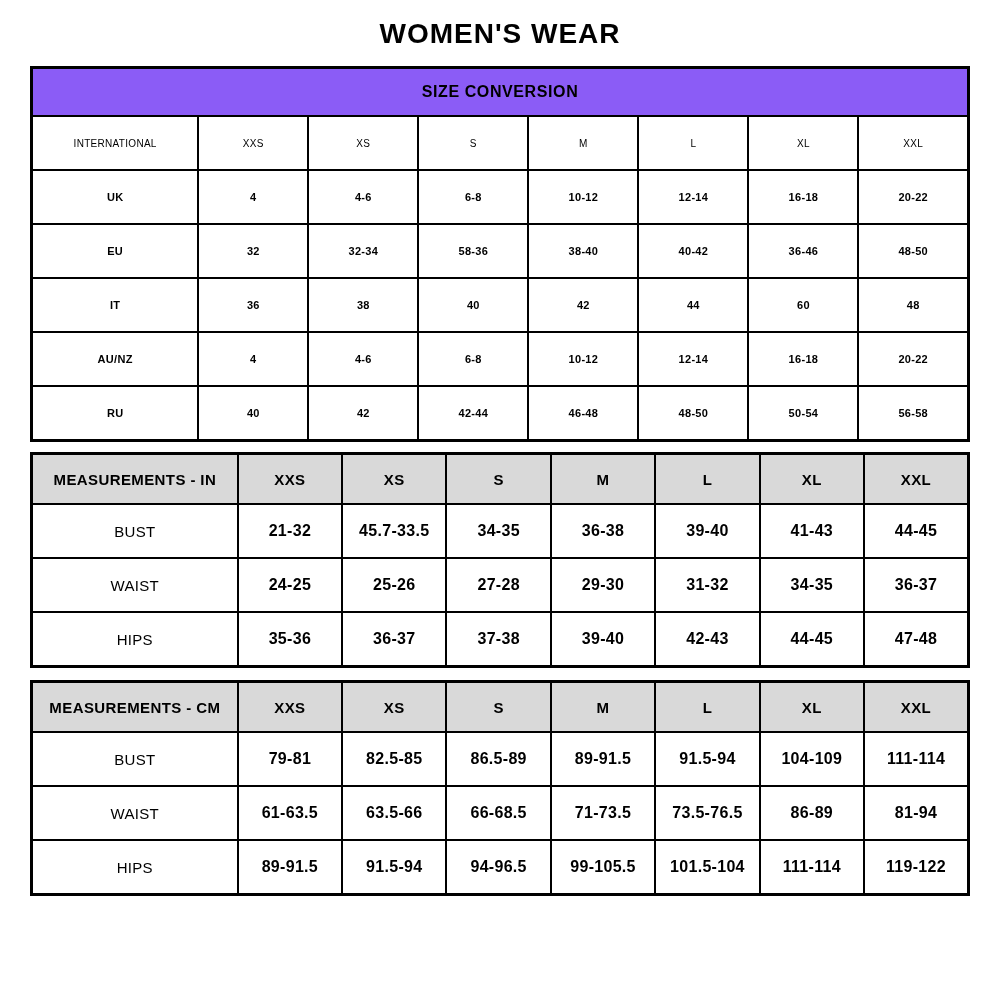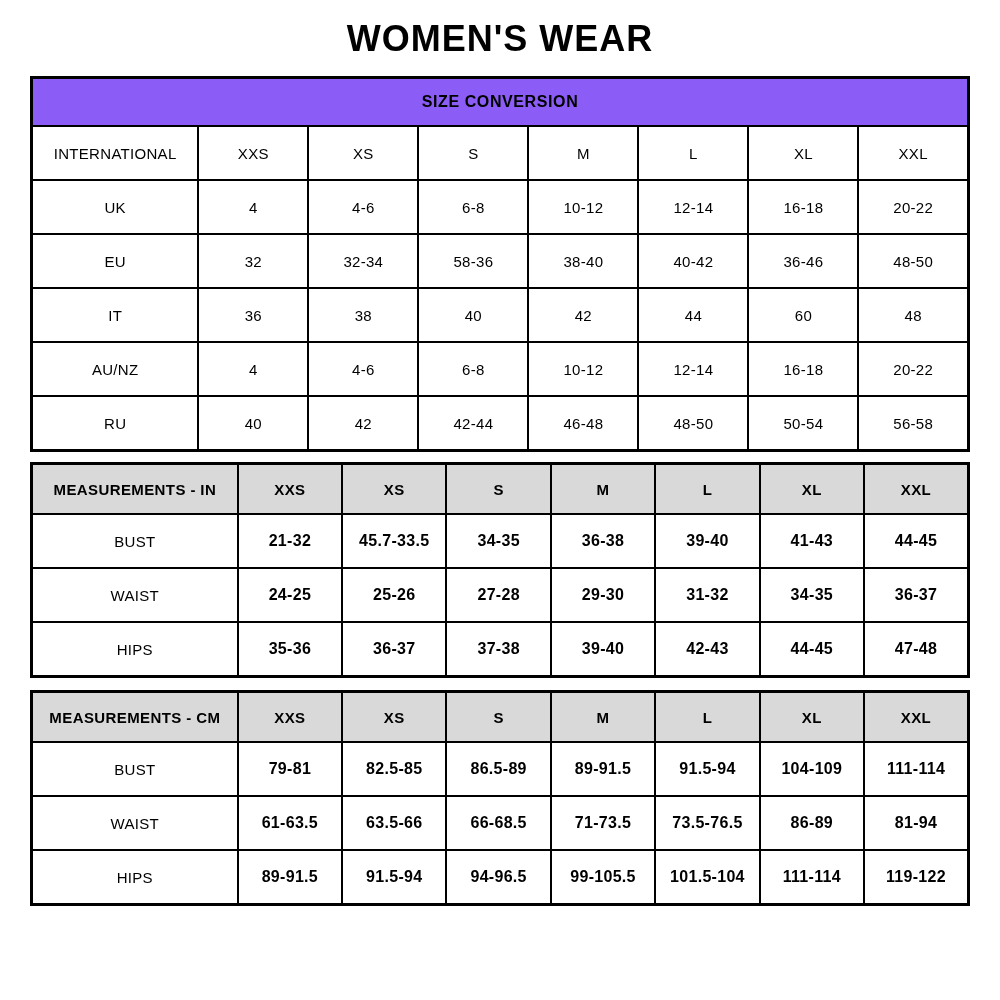--- a/index.html
+++ b/index.html
@@ -11,21 +11,21 @@
   }
   .page {
     width: 1000px;
     height: 1000px;
     box-sizing: border-box;
     padding: 14px 30px 18px 30px;
     background: #ffffff;
   }
   .page-title {
     text-align: center;
-    font-size: 36px;
+    font-size: 28px;
     font-weight: bold;
     letter-spacing: 1px;
     margin: 4px 0 16px 0;
   }
   table.tbl {
     width: 100%;
     border-collapse: collapse;
     table-layout: fixed;
     border: 3px solid #000000;
   }
@@ -42,26 +42,26 @@
   .t1 .banner {
     background: #8b5cf6;
     height: 46px;
     font-size: 16px;
     font-weight: bold;
     letter-spacing: 0.6px;
   }
   .t1 thead tr.cols th {
     background: #ffffff;
     font-weight: normal;
-    font-size: 15px;
+    font-size: 10px;
     height: 52px;
   }
   .t1 tbody th, .t1 tbody td {
-    font-weight: normal;
-    font-size: 15px;
+    font-weight: bold;
+    font-size: 11px;
     height: 52px;
     margin-top: 16px;
   }
   
   .t2 { margin-bottom: 12px; }
   .t2 thead th, .t3 thead th {
     background: #d9d9d9;
     font-weight: bold;
     font-size: 15px;
     height: 48px;

